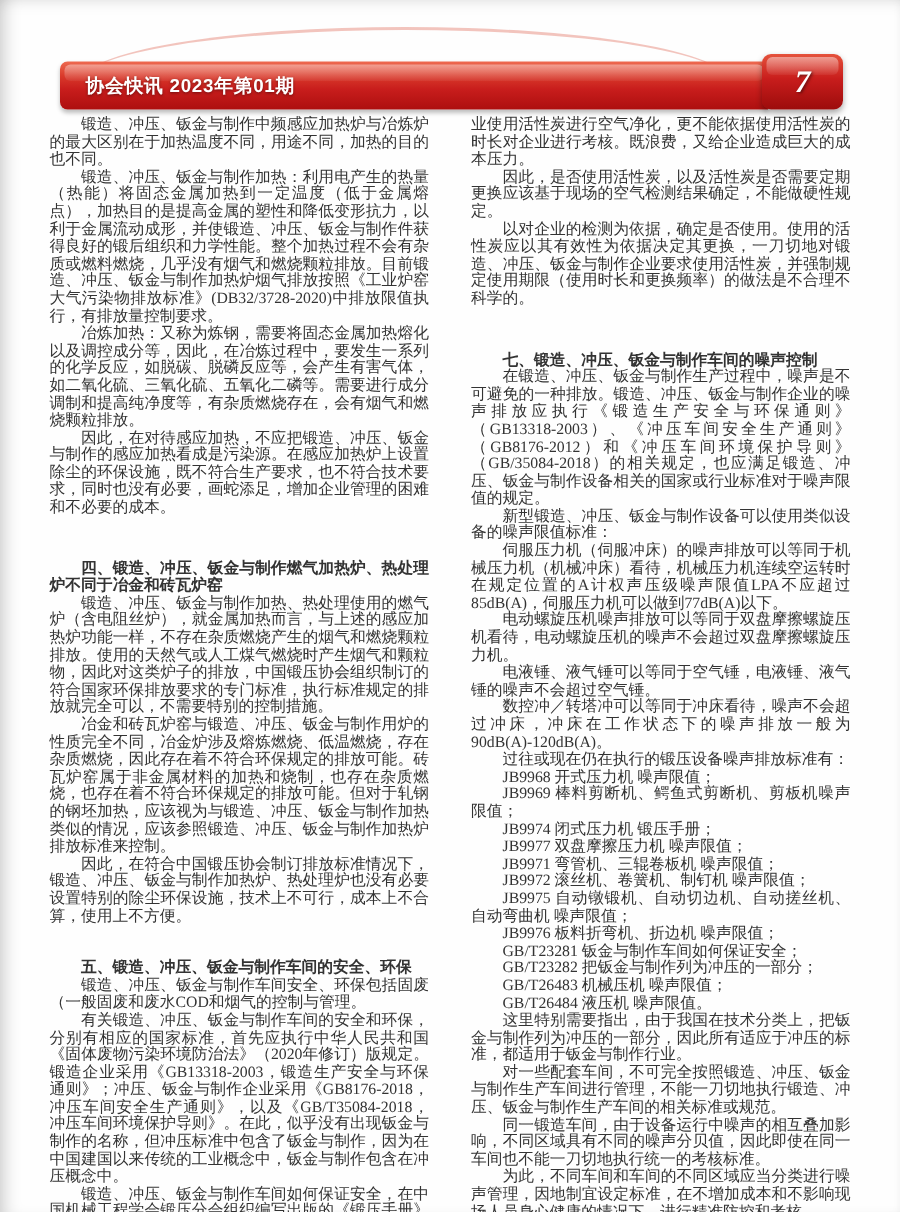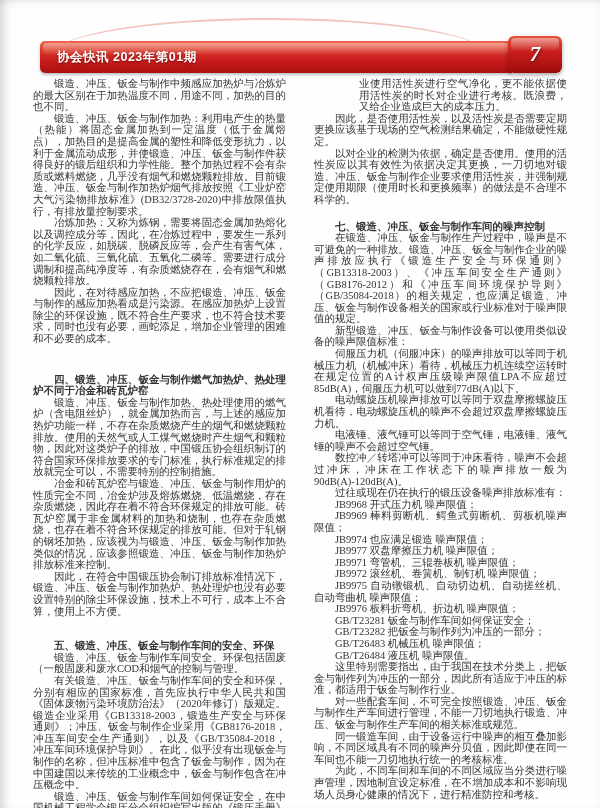--- a/index.html
+++ b/index.html
@@ -67,21 +67,21 @@
     position:absolute;left:33px;top:78px;width:534px;height:720px;
     display:flex;gap:28px;
   }
   .column{
     width:260px;
     color:#333333;
     font-size:10.5px;line-height:11.6px;
     text-align:justify;
   }
   .column p{margin:0;text-indent:2em;}
-  .column p.noindent{text-indent:0;margin-left:45px;}
+  .column p.noindent{text-indent:0;}
   .column p.bold{font-weight:bold;}
 </style>
 </head>
 <body>
 
 <div class="page">
 
   <div class="header">
     <div class="header-swoosh"></div>
     <div class="header-bar">
@@ -104,31 +104,31 @@
         <p>因此，在符合中国锻压协会制订排放标准情况下，锻造、冲压、钣金与制作加热炉、热处理炉也没有必要设置特别的除尘环保设施，技术上不可行，成本上不合算，使用上不方便。</p>
         <p class="bold" style="margin-top: 23px;">五、锻造、冲压、钣金与制作车间的安全、环保</p>
         <p>锻造、冲压、钣金与制作车间安全、环保包括固废（一般固废和废水COD和烟气的控制与管理。</p>
         <p>有关锻造、冲压、钣金与制作车间的安全和环保，分别有相应的国家标准，首先应执行中华人民共和国《固体废物污染环境防治法》（2020年修订）版规定。锻造企业采用《GB13318-2003，锻造生产安全与环保通则》；冲压、钣金与制作企业采用《GB8176-2018，冲压车间安全生产通则》，以及《GB/T35084-2018， 冲压车间环境保护导则》。在此，似乎没有出现钣金与制作的名称，但冲压标准中包含了钣金与制作，因为在中国建国以来传统的工业概念中，钣金与制作包含在冲压概念中。</p>
         <p>锻造、冲压、钣金与制作车间如何保证安全，在中国机械工程学会锻压分会组织编写出版的《锻压手册》中有比较详细的描述，企业应该认真对待，实施考核的政府机关也应予以参考使用。</p>
       </div>
     <div class="column">
         <p class="noindent">业使用活性炭进行空气净化，更不能依据使用活性炭的时长对企业进行考核。既浪费，又给企业造成巨大的成本压力。</p>
         <p>因此，是否使用活性炭，以及活性炭是否需要定期更换应该基于现场的空气检测结果确定，不能做硬性规定。</p>
         <p>以对企业的检测为依据，确定是否使用。使用的活性炭应以其有效性为依据决定其更换，一刀切地对锻造、冲压、钣金与制作企业要求使用活性炭，并强制规定使用期限（使用时长和更换频率）的做法是不合理不科学的。</p>
-        <p class="bold" style="margin-top: 15px;">七、锻造、冲压、钣金与制作车间的噪声控制</p>
+        <p class="bold" style="margin-top: 29px;">七、锻造、冲压、钣金与制作车间的噪声控制</p>
         <p>在锻造、冲压、钣金与制作生产过程中，噪声是不可避免的一种排放。锻造、冲压、钣金与制作企业的噪声排放应执行《锻造生产安全与环保通则》（GB13318-2003）、《冲压车间安全生产通则》（GB8176-2012）和《冲压车间环境保护导则》（GB/35084-2018）的相关规定，也应满足锻造、冲压、钣金与制作设备相关的国家或行业标准对于噪声限值的规定。</p>
         <p>新型锻造、冲压、钣金与制作设备可以使用类似设备的噪声限值标准：</p>
         <p>伺服压力机（伺服冲床）的噪声排放可以等同于机械压力机（机械冲床）看待，机械压力机连续空运转时在规定位置的A计权声压级噪声限值LPA不应超过85dB(A)，伺服压力机可以做到77dB(A)以下。</p>
         <p>电动螺旋压机噪声排放可以等同于双盘摩擦螺旋压机看待，电动螺旋压机的噪声不会超过双盘摩擦螺旋压力机。</p>
         <p>电液锤、液气锤可以等同于空气锤，电液锤、液气锤的噪声不会超过空气锤。</p>
         <p>数控冲／转塔冲可以等同于冲床看待，噪声不会超过冲床，冲床在工作状态下的噪声排放一般为90dB(A)-120dB(A)。</p>
         <p>过往或现在仍在执行的锻压设备噪声排放标准有：</p>
         <p>JB9968 开式压力机 噪声限值；</p>
         <p>JB9969 棒料剪断机、鳄鱼式剪断机、剪板机噪声限值；</p>
-        <p>JB9974 也应满足锻造 噪声限值；</p>
+        <p>JB9974 闭式压力机 锻压手册；</p>
         <p>JB9977 双盘摩擦压力机  噪声限值；</p>
         <p>JB9971 弯管机、三辊卷板机  噪声限值；</p>
         <p>JB9972 滚丝机、卷簧机、制钉机  噪声限值；</p>
         <p>JB9975 自动镦锻机、自动切边机、自动搓丝机、自动弯曲机 噪声限值；</p>
         <p>JB9976 板料折弯机、折边机  噪声限值；</p>
         <p>GB/T23281 钣金与制作车间如何保证安全；</p>
         <p>GB/T23282 把钣金与制作列为冲压的一部分；</p>
         <p>GB/T26483 机械压机  噪声限值；</p>
         <p>GB/T26484 液压机 噪声限值。</p>
         <p>这里特别需要指出，由于我国在技术分类上，把钣金与制作列为冲压的一部分，因此所有适应于冲压的标准，都适用于钣金与制作行业。</p>

